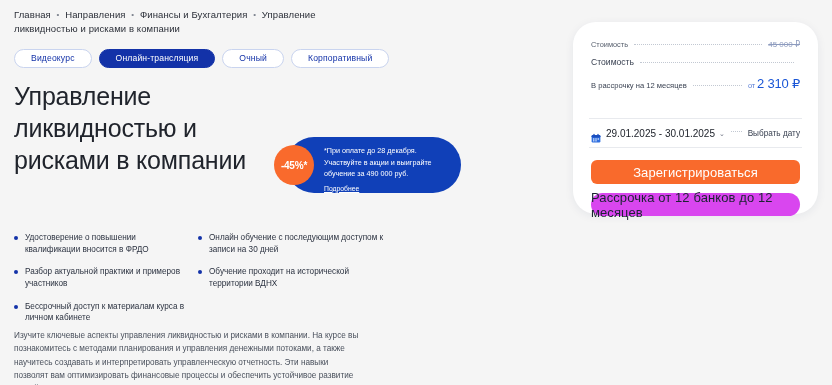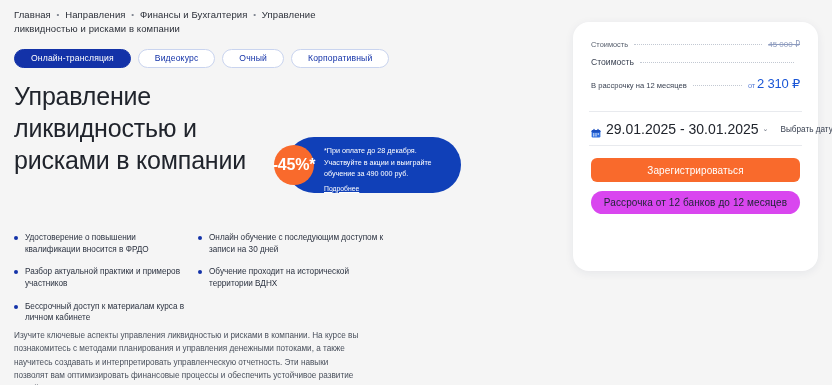--- a/index.html
+++ b/index.html
@@ -68,21 +68,21 @@
     background: #1040b8;
     border-radius: 28px;
   }
   .promo-circle {
     position: absolute;
     left: -12px; top: 8px;
     width: 40px; height: 40px;
     border-radius: 50%;
     background: #f96a2c;
     color: #ffffff;
-    font-size: 16px;
+    font-size: 10px;
     font-weight: 700;
     display: flex; align-items: center; justify-content: center;
     letter-spacing: -.2px;
   }
   .promo-text {
     position: absolute;
     left: 38px; top: 8px;
     width: 128px;
     color: #ffffff;
     font-size: 7.2px;
@@ -123,23 +123,23 @@
     width: 350px;
     font-size: 8.2px;
     line-height: 1.62;
     color: #4a515d;
   }
 
   
   .card {
     position: absolute;
     left: 573px; top: 22px;
-    width: 245px; height: 249px;
+    width: 245px; height: 192px;
     background: #ffffff;
-    border-radius: 16px;
+    border-radius: 23px;
     box-shadow: 0 2px 10px rgba(28,40,80,.07);
     padding: 18px 18px 0 18px;
   }
   .price-row {
     display: flex; align-items: baseline;
     margin-bottom: 8px;
   }
   .price-row .label {
     font-size: 7.4px; color: #58606e; white-space: nowrap;
   }
@@ -150,46 +150,46 @@
     transform: translateY(-2px);
   }
   .price-row .value { white-space: nowrap; }
 
   .row-old .value {
     font-size: 8px; color: #8d9bbe; text-decoration: line-through;
   }
   .row-main { margin-bottom: 9px; }
   .row-main .label { font-size: 8.6px; color: #3a4252; }
   .row-main .value { font-size: 17.5px; color: #1a56d6; letter-spacing: -.3px; }
-  .row-inst { margin-bottom: 20px; }
+  .row-inst { margin-bottom: 27px; }
   .row-inst .label { font-size: 7.6px; color: #3a4252; }
   .row-inst .value { font-size: 13px; color: #1a56d6; letter-spacing: -.2px; }
   .row-inst .value .от { font-size: 7.5px; color: #5b7fd6; margin-right: 2px; }
 
   .divider { border-top: 1px solid #e8eaee; margin: 0 -2px 9px -2px; }
 
   .date-row { display: flex; align-items: center; margin-bottom: 4px; }
   .cal-icon {
     width: 10px; height: 10px; margin-right: 5px; flex: 0 0 10px;
     position: relative;
   }
-  .date-text { font-size: 14px; color: #20242c; white-space: nowrap; }
+  .date-text { font-size: 10px; color: #20242c; white-space: nowrap; }
   .chev { margin-left: 4px; font-size: 7px; color: #6b7280; }
   .date-leader {
     flex: 1 1 auto; margin: 0 6px;
     border-bottom: 1px dotted #c2c8d2; transform: translateY(-2px);
   }
   .date-pick { font-size: 8.2px; color: #3a4252; white-space: nowrap; cursor: pointer; }
 
   .divider2 { border-top: 1px solid #e8eaee; margin: 8px -2px 12px -2px; }
 
   .btn {
     height: 24px; border-radius: 6px;
     display: flex; align-items: center; justify-content: center;
-    font-size: 10px; cursor: pointer; letter-spacing: .1px;
+    font-size: 13px; cursor: pointer; letter-spacing: .1px;
   }
   .btn-primary { background: #f96a2c; color: #ffffff; margin-bottom: 9px; }
   .btn-secondary { background: #d946ef; color: #1c2433; border-radius: 12px; height: 23px; }
 </style>
 </head>
 <body>
 
 <div class="page">
 
   <div class="left">
@@ -198,22 +198,22 @@
       <span class="crumb">Главная</span>
       <span class="sep">•</span>
       <span class="crumb">Направления</span>
       <span class="sep">•</span>
       <span class="crumb">Финансы и Бухгалтерия</span>
       <span class="sep">•</span>
       <span class="crumb">Управление ликвидностью и рисками в компании</span>
     </div>
 
     <div class="tabs">
+      <div class="tab">Видеокурс</div>
       <div class="tab active">Онлайн-трансляция</div>
-      <div class="tab">Видеокурс</div>
       <div class="tab">Очный</div>
       <div class="tab">Корпоративный</div>
     </div>
 
 
     <h1 class="title">Управление ликвидностью и рисками в компании</h1>
   </div>
 
   <div class="promo">
     <div class="promo-circle">-45%*</div>

